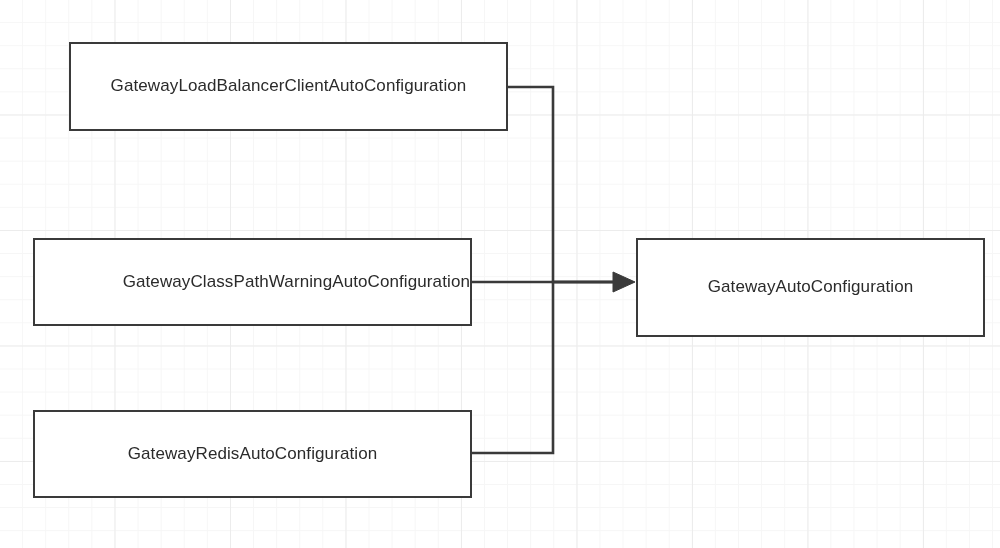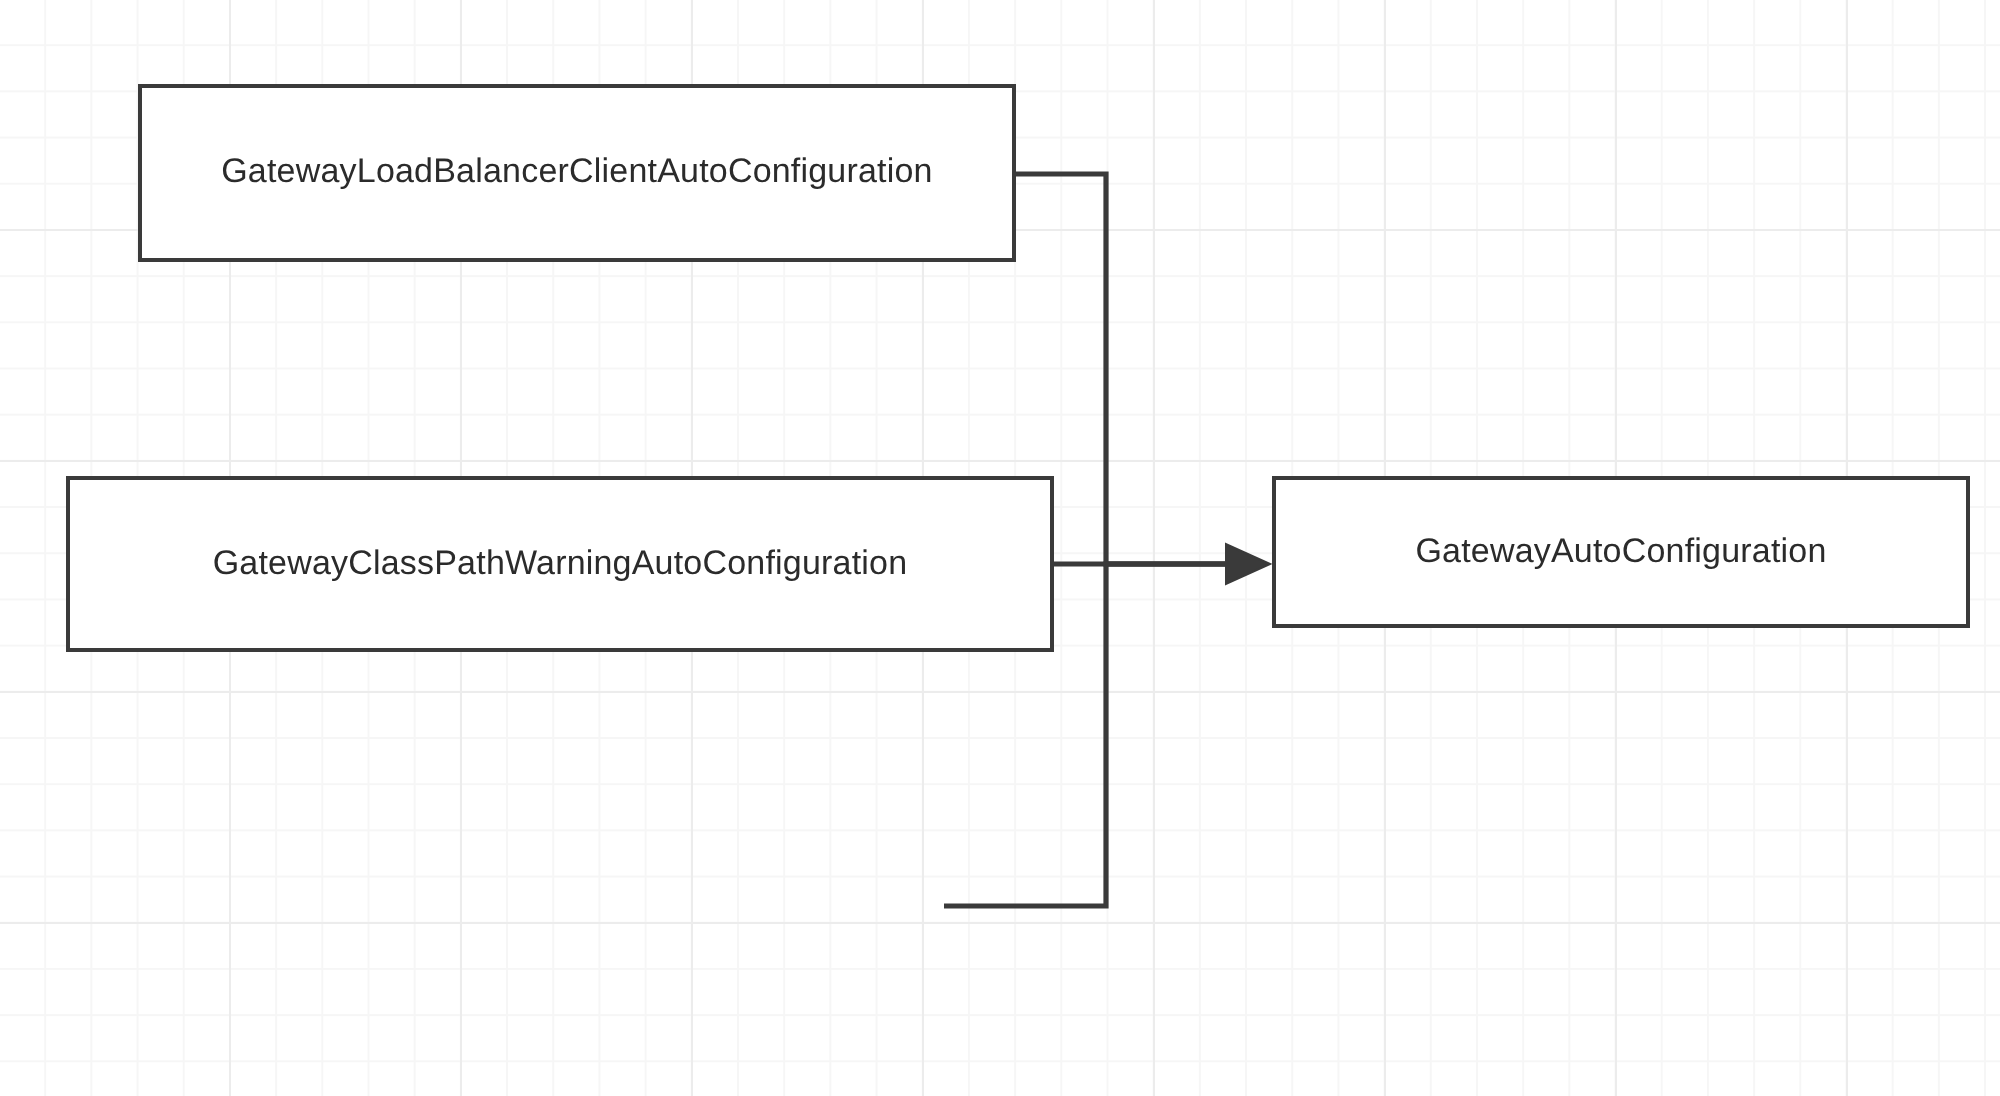--- a/index.html
+++ b/index.html
@@ -45,23 +45,23 @@
     align-items: center;
     justify-content: center;
     color: #2b2b2b;
     font-size: 17px;
     letter-spacing: 0.1px;
     line-height: 1.2;
     text-align: center;
     white-space: nowrap;
   }
   #node-lb  { left: 33px;  top: 42px;  width: 439px; height: 89px; margin-left: 36px; }
-  #node-cpw { left: 33px;  top: 238px; width: 494px; height: 88px; }
+  #node-cpw { left: 33px;  top: 238px; width: 439px; height: 88px; justify-content: flex-end; }
   #node-redis { left: 33px; top: 410px; width: 439px; height: 88px; }
-  #node-gac { left: 636px; top: 238px; width: 349px; height: 76px; }
+  #node-gac { left: 636px; top: 238px; width: 349px; height: 99px; }
 </style>
 </head>
 <body>
 
 <div class="canvas">
 
   <svg class="edge-layer" viewBox="0 0 1000 548" width="1000" height="548" xmlns="http://www.w3.org/2000/svg">
     <g fill="none" stroke="#3a3a3a" stroke-width="2.6" stroke-linecap="butt" stroke-linejoin="miter">
       <polyline points="472,87 553,87 553,282 630,282"></polyline>
       <polyline points="472,282 630,282"></polyline>
@@ -71,18 +71,21 @@
   </svg>
 
   <div class="node" id="node-lb">
     <span>GatewayLoadBalancerClientAutoConfiguration</span>
   </div>
 
   <div class="node" id="node-cpw">
     <span>GatewayClassPathWarningAutoConfiguration</span>
   </div>
 
+  <div class="node" id="node-redis">
+    <span>GatewayRedisAutoConfiguration</span>
+  </div>
 
   <div class="node" id="node-gac">
     <span>GatewayAutoConfiguration</span>
   </div>
 
 </div>
 
 </body></html>

